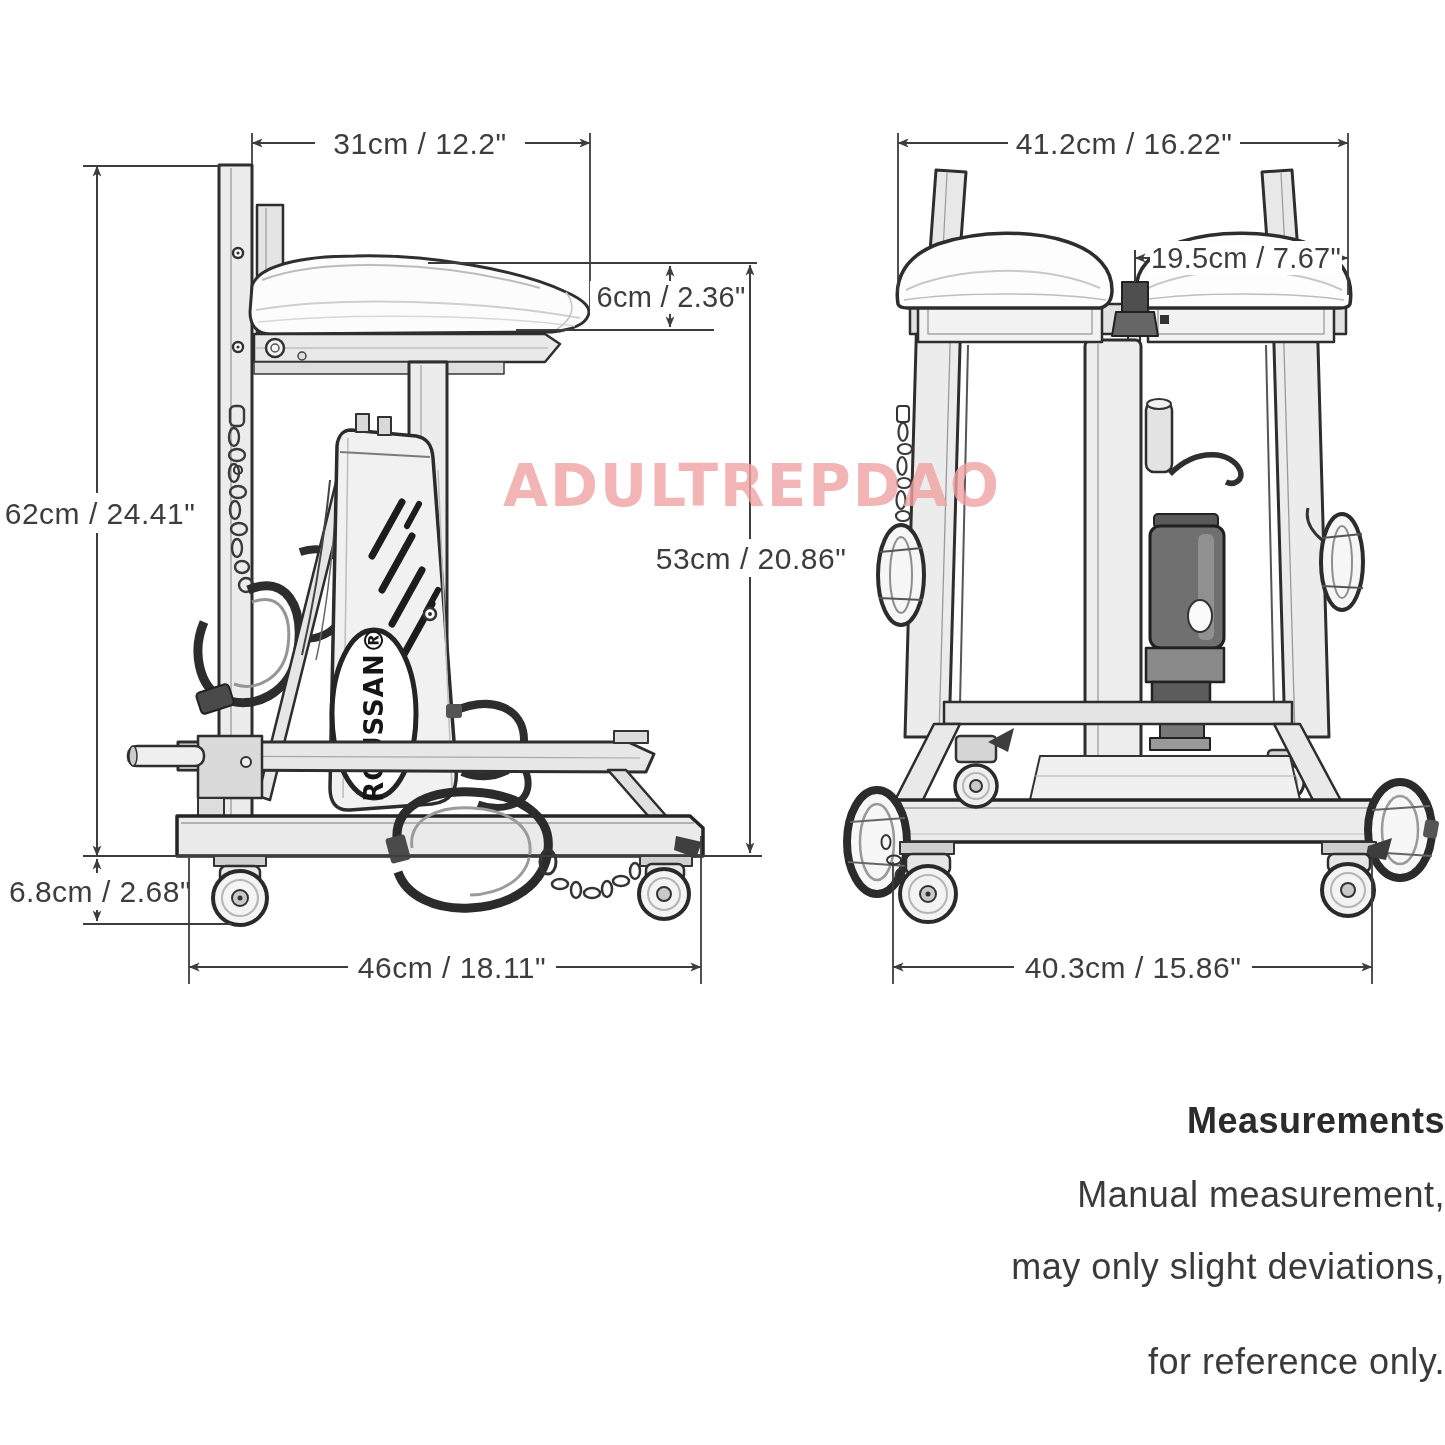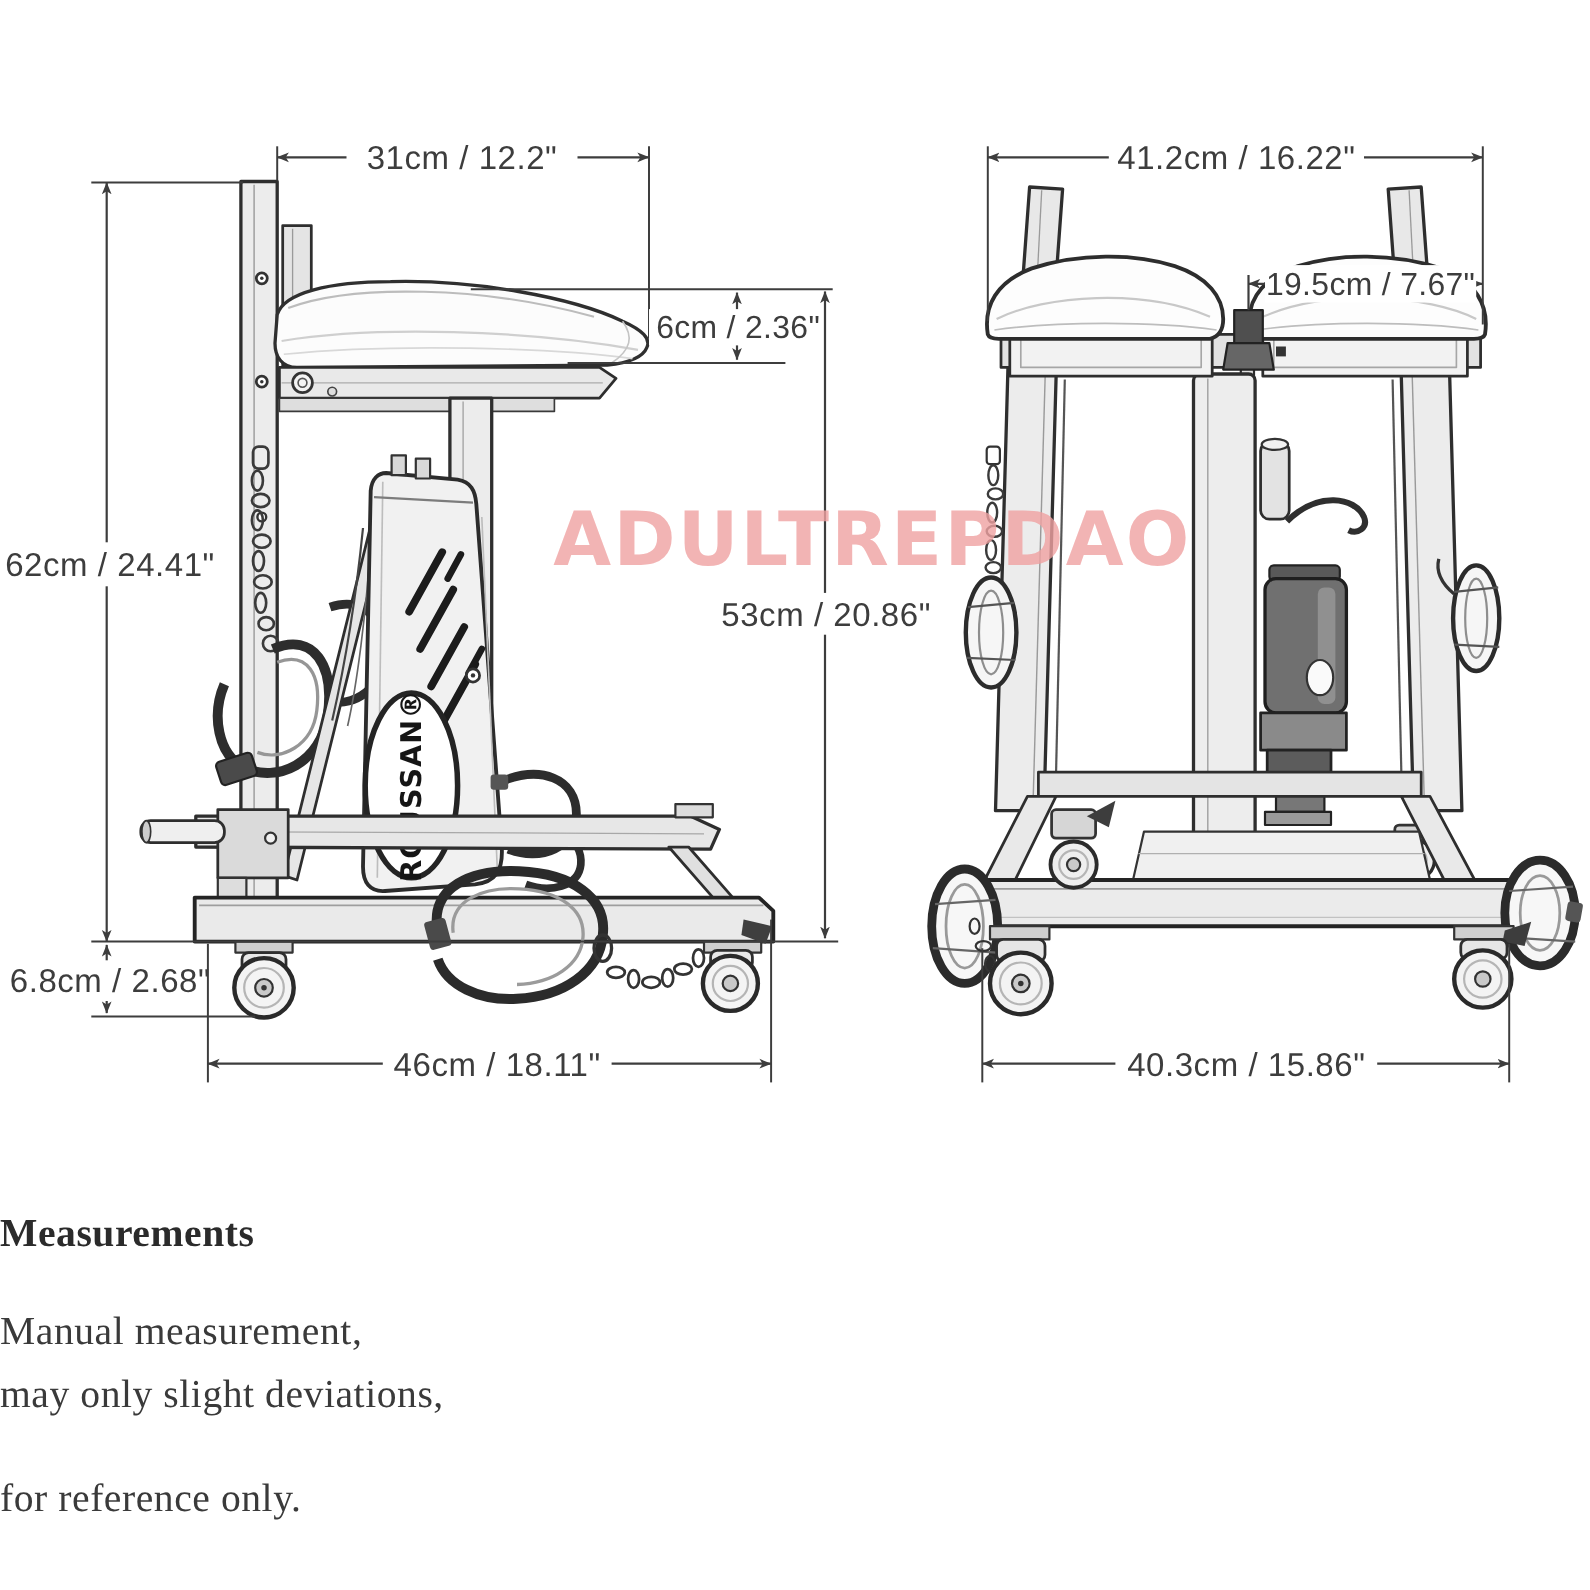--- a/index.html
+++ b/index.html
@@ -3,26 +3,26 @@
 <meta charset="utf-8">
 <style>
   html,body{margin:0;padding:0;background:#fff;}
   #stage{position:relative;width:1445px;height:1445px;background:#ffffff;overflow:hidden;
          font-family:"Liberation Sans",sans-serif;}
   svg{position:absolute;left:0;top:0;}
   .dim-text{font-family:"Liberation Sans",sans-serif;font-size:30px;fill:#3d3d3d;letter-spacing:.5px;}
   .dim-text-sm{font-family:"Liberation Sans",sans-serif;font-size:29px;fill:#3d3d3d;letter-spacing:.3px;}
   .brand-text{font-family:"DejaVu Sans",sans-serif;font-size:26px;font-weight:bold;fill:#151515;letter-spacing:1px;}
   #watermark{position:absolute;left:503px;top:452px;width:470px;text-align:center;
-    font-family:"DejaVu Sans",sans-serif;font-weight:700;font-size:68px;letter-spacing:2px;
+    font-family:"DejaVu Sans",sans-serif;font-weight:700;font-size:58px;letter-spacing:2px;
     color:#f0a2a2;opacity:.8;z-index:5;}
-  .footer-line{position:absolute;left:0;width:1445px;text-align:left;
-    font-family:Liberation Serif, serif;color:#3a3a3a;font-size:36px;letter-spacing:.5px;}
+  .footer-line{position:absolute;left:0;width:1445px;text-align:right;
+    font-family:Liberation Sans, sans-serif;color:#3a3a3a;font-size:36px;letter-spacing:.5px;}
   #footer-title{top:1100px;font-weight:bold;color:#2b2b2b;font-size:36px;}
-  #footer-l1{top:1174px;margin-top:15px;}
+  #footer-l1{top:1174px;}
   #footer-l2{top:1246px;}
   #footer-l3{top:1318px;margin-top:23px;}
 </style>
 </head>
 <body>
 
 <div id="stage">
 
 <svg width="1445" height="1445" viewBox="0 0 1445 1445">
   <defs>

